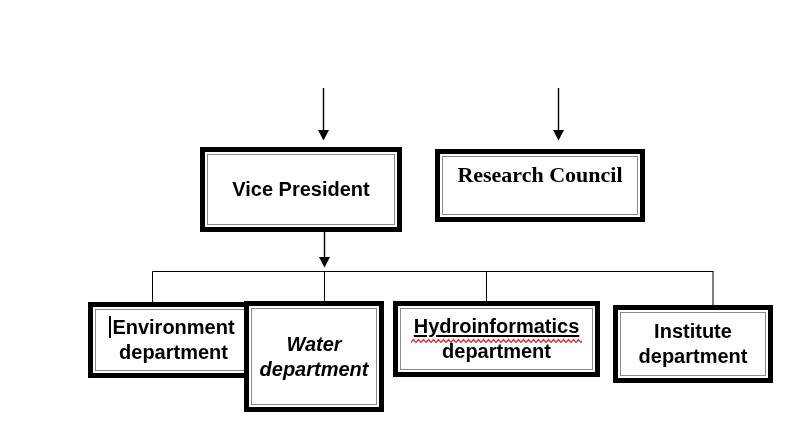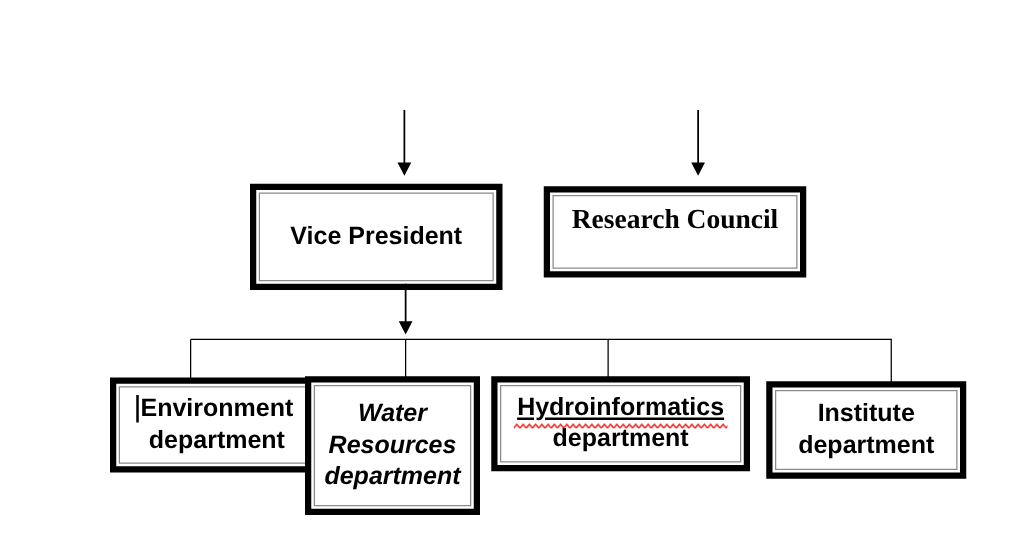--- a/index.html
+++ b/index.html
@@ -75,21 +75,20 @@
         <span class="caret"></span>
         <span>Environment</span>
       </span>
       <span>department</span>
     </div>
   </div>
 
   <div class="node thickbox water">
     <div class="inner">
       <span>Water</span>
-      <span>Resources</span>
       <span>department</span>
     </div>
   </div>
 
   <div class="node thickbox hydroinf">
     <div class="inner">
       <span class="uword">
         <span>Hydroinformatics</span>
         <svg class="squiggle" xmlns="http://www.w3.org/2000/svg" preserveAspectRatio="none">
           <defs>

